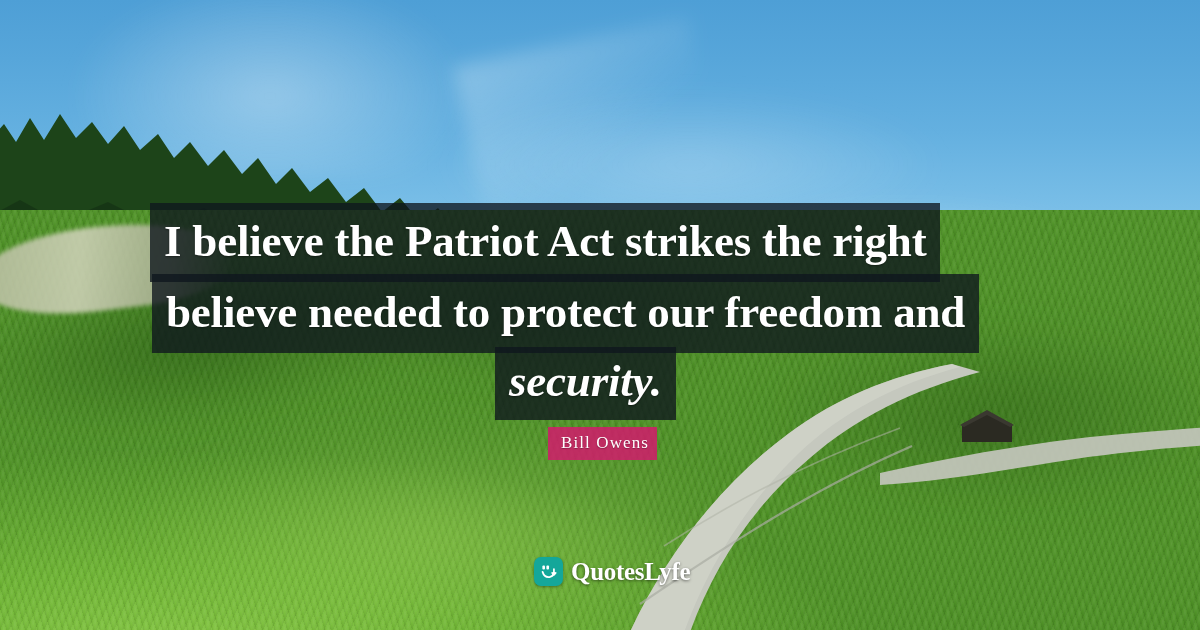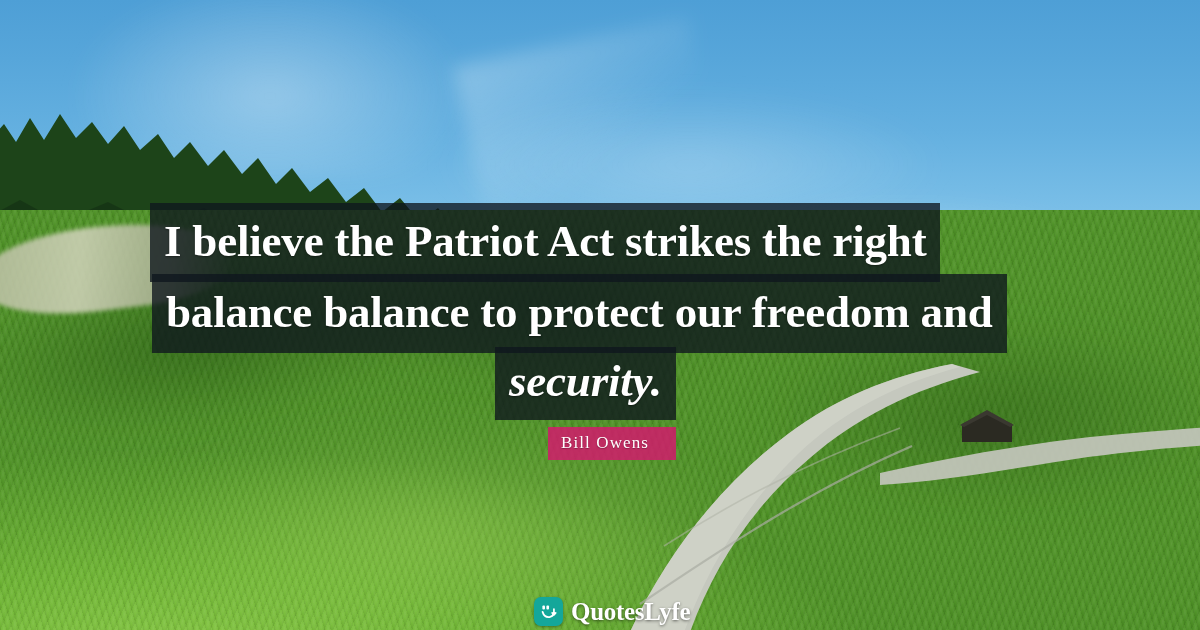--- a/index.html
+++ b/index.html
@@ -211,33 +211,32 @@
 
   
   .author-badge {
     position: absolute;
     left: 548px; top: 427px;
     background: rgba(215,22,110,0.82);
     color: #ffffff;
     font-family: "Liberation Serif", "DejaVu Serif", serif;
     font-size: 17px;
     letter-spacing: 1.1px;
-    padding: 6px 27px 7px 13px;
+    padding: 6px 8px 7px 13px;
     white-space: nowrap;
     text-shadow: 0 1px 1px rgba(0,0,0,0.3);
   }
 
   
   .logo {
     position: absolute;
     left: 534px; top: 557px;
     display: flex;
     align-items: center;
     gap: 8px;
-    margin-top: 40px;
   }
   .logo-mark {
     width: 29px; height: 29px;
     border-radius: 7px;
     background: #14a79a;
     display: flex;
     align-items: center;
     justify-content: center;
     box-shadow: 0 1px 3px rgba(0,0,0,0.35);
     flex: 0 0 auto;
@@ -323,21 +322,21 @@
                C352,40 296,68 250,108 C186,162 146,230 124,300 Z" fill="#c5c8be"></path>
       <path d="M62,300 C96,220 152,140 228,84 C276,48 330,26 392,14 L400,17
                C336,34 282,62 238,104 C178,162 140,232 118,300 Z" fill="#d2d5cb" opacity="0.65"></path>
       <path d="M80,254 C160,200 250,140 352,96" stroke="#a9ada2" stroke-width="2.2" fill="none" opacity="0.7"></path>
       <path d="M104,196 C172,152 248,112 340,78" stroke="#aeb2a6" stroke-width="1.6" fill="none" opacity="0.55"></path>
     </svg>
   </div>
 
   <div class="quote">
     <span class="qline qline-1">I believe the Patriot Act strikes the right</span>
-    <span class="qline qline-2">balance balance to protect our freedom and</span>
+    <span class="qline qline-2">believe needed to protect our freedom and</span>
     <span class="qline qline-3">security.</span>
   </div>
 
   <div class="author-badge">Bill Owens</div>
 
   <div class="logo">
     <span class="logo-mark">
       <svg width="21" height="21" viewBox="0 0 24 24" aria-hidden="true">
         <rect x="5.0" y="5.2" width="3.0" height="4.4" rx="1.1" fill="#ffffff"></rect>
         <rect x="9.6" y="5.2" width="3.0" height="4.4" rx="1.1" fill="#ffffff"></rect>

